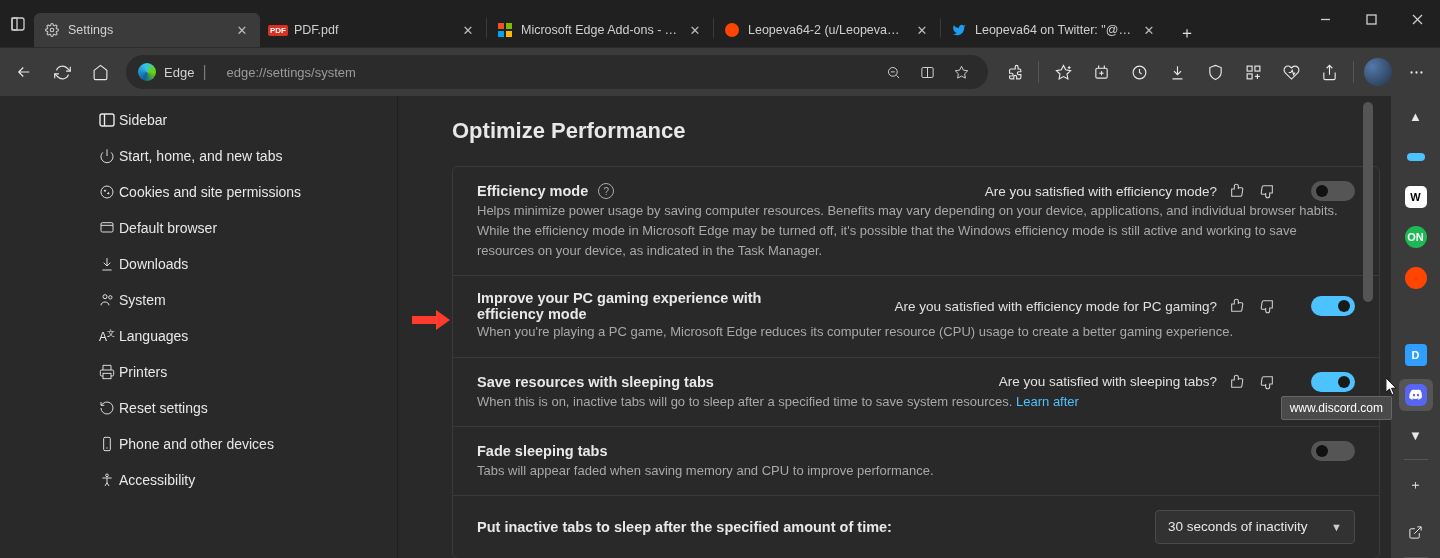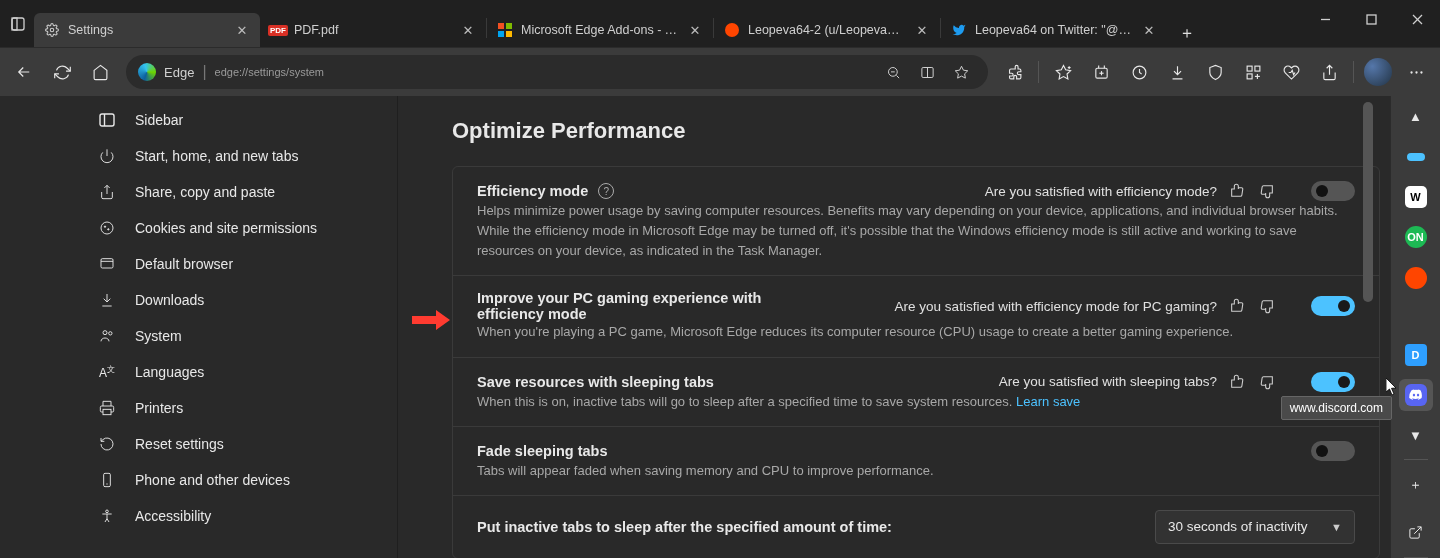--- a/index.html
+++ b/index.html
@@ -18,31 +18,31 @@
 .win-controls { position:absolute; right:0; top:0; display:flex; height:38px; }
 .win-btn { width:46px; display:flex; align-items:center; justify-content:center; color:#cfcfcf; }
 .tabactions-btn { width:36px; height:34px; display:flex; align-items:center; justify-content:center; color:#cfcfcf; position:absolute; left:0; top:7px; }
 
 
 .toolbar { height:48px; background:#3b3b3b; display:flex; align-items:center; padding:0 6px; gap:2px;text-align:center; }
 .tbtn { width:36px; height:36px; display:flex; align-items:center; justify-content:center; color:#e8e8e8; border-radius:4px; }
 .addrwrap { display:flex; align-items:center; flex:1; background:#2b2b2b; border-radius:18px; height:34px; margin:0 6px; padding:0 12px; gap:8px; }
 .addr-label { font-size:13px; color:#d0d0d0; }
 .addr-sep { color:#777; }
-.addr-url { font-size:11px; color:#9a9a9a; }
+.addr-url { font-size:13px; color:#9a9a9a;margin-left:12px; }
 .addr-right { margin-left:auto; display:flex; gap:4px; }
 .tbtn.sm { width:30px; height:30px; }
 .toolbar-right { display:flex; align-items:center; gap:2px; }
 .tsep { width:1px; height:22px; background:#555; margin:0 4px; }
 .avatar { width:28px; height:28px; border-radius:50%; background: radial-gradient(circle at 30% 30%, #5577aa, #223344); }
 
 
 .main { display:flex; height:calc(558px - 96px); background:#292929; }
 .sidebar-col { width:398px; background:#292929; padding:6px 16px 0 86px; overflow:hidden; border-right:1px solid #1f1f1f;}
-.nav-item { display:flex; align-items:center; height:36px; gap:19px; padding:0 12px; border-radius:4px; font-size:14px; color:#e8e8e8; cursor:pointer; }
+.nav-item { display:flex; align-items:center; height:36px; gap:3px; padding:0 12px; border-radius:4px; font-size:14px; color:#e8e8e8; cursor:pointer; }
 .nav-item.active { background:#3d3d3d; position:relative; }
 .nav-item.active::before { content:""; position:absolute; left:0; top:8px; bottom:8px; width:3px; background:#4cc2ff; border-radius:2px; }
 .nav-icon { width:18px; height:18px; display:flex; align-items:center; justify-content:center; }
 
 .content { flex:1; overflow:auto; padding:22px 60px 0 54px; position:relative; }
 .page-title { font-size:22px; font-weight:600; margin-bottom:22px; }
 .card { border:1px solid #3a3a3a; border-radius:6px; margin-bottom:12px; }
 .row { padding:14px 24px; border-bottom:1px solid #3a3a3a; }
 .row:last-child { border-bottom:none; }
 .row-head { display:flex; align-items:center; gap:10px; }
@@ -290,28 +290,20 @@
         </span>
         <span>Sidebar</span>
       </div>
     <div class="nav-item">
         <span class="nav-icon">
           <svg width="16" height="16" fill="none" stroke="#e8e8e8" stroke-width="1.4" viewBox="0 0 24 24">
             <path d="M18.36 6.64a9 9 0 1 1-12.73 0M12 2v10"></path>
           </svg>
         </span>
         <span>Start, home, and new tabs</span>
-      </div>
-    <div class="nav-item">
-        <span class="nav-icon">
-          <svg width="16" height="16" fill="none" stroke="#e8e8e8" stroke-width="1.4" viewBox="0 0 24 24">
-            <path d="M4 12v8a2 2 0 0 0 2 2h12a2 2 0 0 0 2-2v-8M16 6l-4-4-4 4M12 2v13"></path>
-          </svg>
-        </span>
-        <span>Share, copy and paste</span>
       </div>
     <div class="nav-item">
         <span class="nav-icon">
           <svg width="16" height="16" fill="none" stroke="#e8e8e8" stroke-width="1.4" viewBox="0 0 24 24">
             <circle cx="12" cy="12" r="9"></circle>
             <circle cx="9" cy="10" r="1" fill="#e8e8e8"></circle>
             <circle cx="14" cy="14" r="1" fill="#e8e8e8"></circle>
           </svg>
         </span>
         <span>Cookies and site permissions</span>
@@ -458,21 +450,21 @@
           <span class="thumb">
               <svg width="16" height="16" viewBox="0 0 24 24" fill="none" stroke="#cfcfcf" stroke-width="1.6">
                 <path d="M10 15v4a3 3 0 0 0 6 0l0-4h4V4H6.72a2 2 0 0 0-2 1.7l-1.38 9a2 2 0 0 0 2 2.3H10z"></path>
               </svg>
             </span>
           <span style="width:14px"></span>
           <div class="toggle on">
               <div class="knob"></div>
             </div>
         </div>
-        <div class="row-desc"><span>When this is on, inactive tabs will go to sleep after a specified time to save system resources. </span><a href="#">Learn save</a></div>
+        <div class="row-desc"><span>When this is on, inactive tabs will go to sleep after a specified time to save system resources. </span><a href="#">Learn after</a></div>
       </div>
 
       <div class="row">
         <div class="row-head">
           <span class="row-title">Fade sleeping tabs</span>
           <span class="grow"></span>
           <div class="toggle">
               <div class="knob"></div>
             </div>
         </div>

